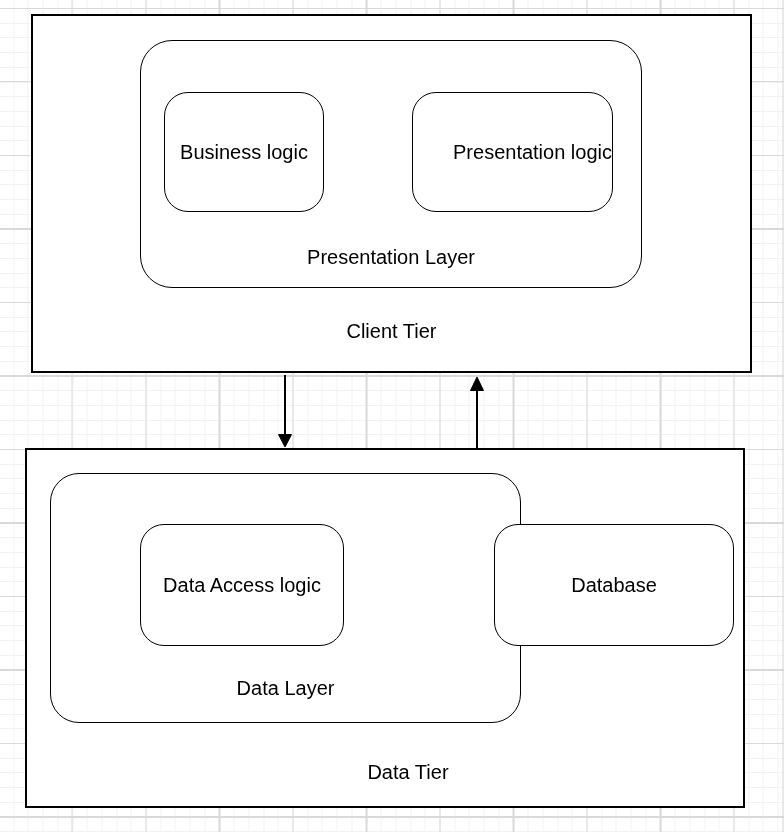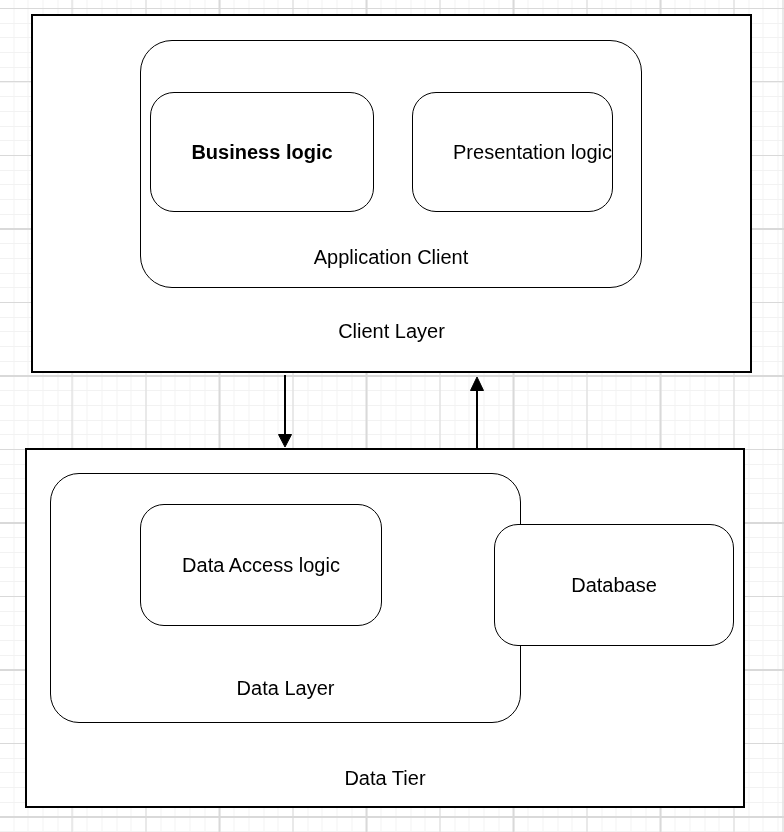--- a/index.html
+++ b/index.html
@@ -54,51 +54,51 @@
     white-space: nowrap;
   }
   .node-label {
     font-size: 20px;
     line-height: 27px;
     white-space: nowrap;
   }
   
   #client-tier        { left: 31px;  top: 14px;  width: 721px; height: 359px; }
   #application-layer  { left: 140px; top: 40px;  width: 502px; height: 248px; border-radius: 32px; }
-  #business-logic     { left: 150px; top: 92px;  width: 224px; height: 120px; font-weight: bold; }
+  #business-logic     { left: 164px; top: 92px;  width: 160px; height: 120px; }
   #presentation-logic { left: 412px; top: 92px;  width: 201px; height: 120px; align-items: flex-end; }
   #data-tier          { left: 25px;  top: 448px; width: 720px; height: 360px; }
   #data-layer         { left: 50px;  top: 473px; width: 471px; height: 250px; border-radius: 29px; }
-  #data-access-logic  { left: 140px; top: 504px; width: 242px; height: 122px; }
+  #data-access-logic  { left: 140px; top: 524px; width: 204px; height: 122px; }
   #database           { left: 494px; top: 524px; width: 240px; height: 122px; }
 
   #client-tier-label       { bottom: 28px; }
   #application-layer-label { bottom: 18px; }
-  #data-tier-label         { bottom: 16px; }
+  #data-tier-label         { bottom: 22px; padding-left: 23px; }
   #data-layer-label        { bottom: 22px; }
 
   .connector-overlay {
     position: absolute;
     left: 0;
     top: 0;
     width: 784px;
     height: 832px;
   }
 </style>
 </head>
 <body>
 
 <div class="canvas">
 
   <div class="shape tier" id="client-tier">
-    <div class="container-label" id="client-tier-label">Client Layer</div>
+    <div class="container-label" id="client-tier-label">Client Tier</div>
   </div>
 
   <div class="shape group" id="application-layer">
-    <div class="container-label" id="application-layer-label">Application Client</div>
+    <div class="container-label" id="application-layer-label">Presentation Layer</div>
   </div>
 
   <div class="shape node" id="business-logic">
     <div class="node-label">Business logic</div>
   </div>
 
   <div class="shape node" id="presentation-logic">
     <div class="node-label">Presentation logic</div>
   </div>
 

